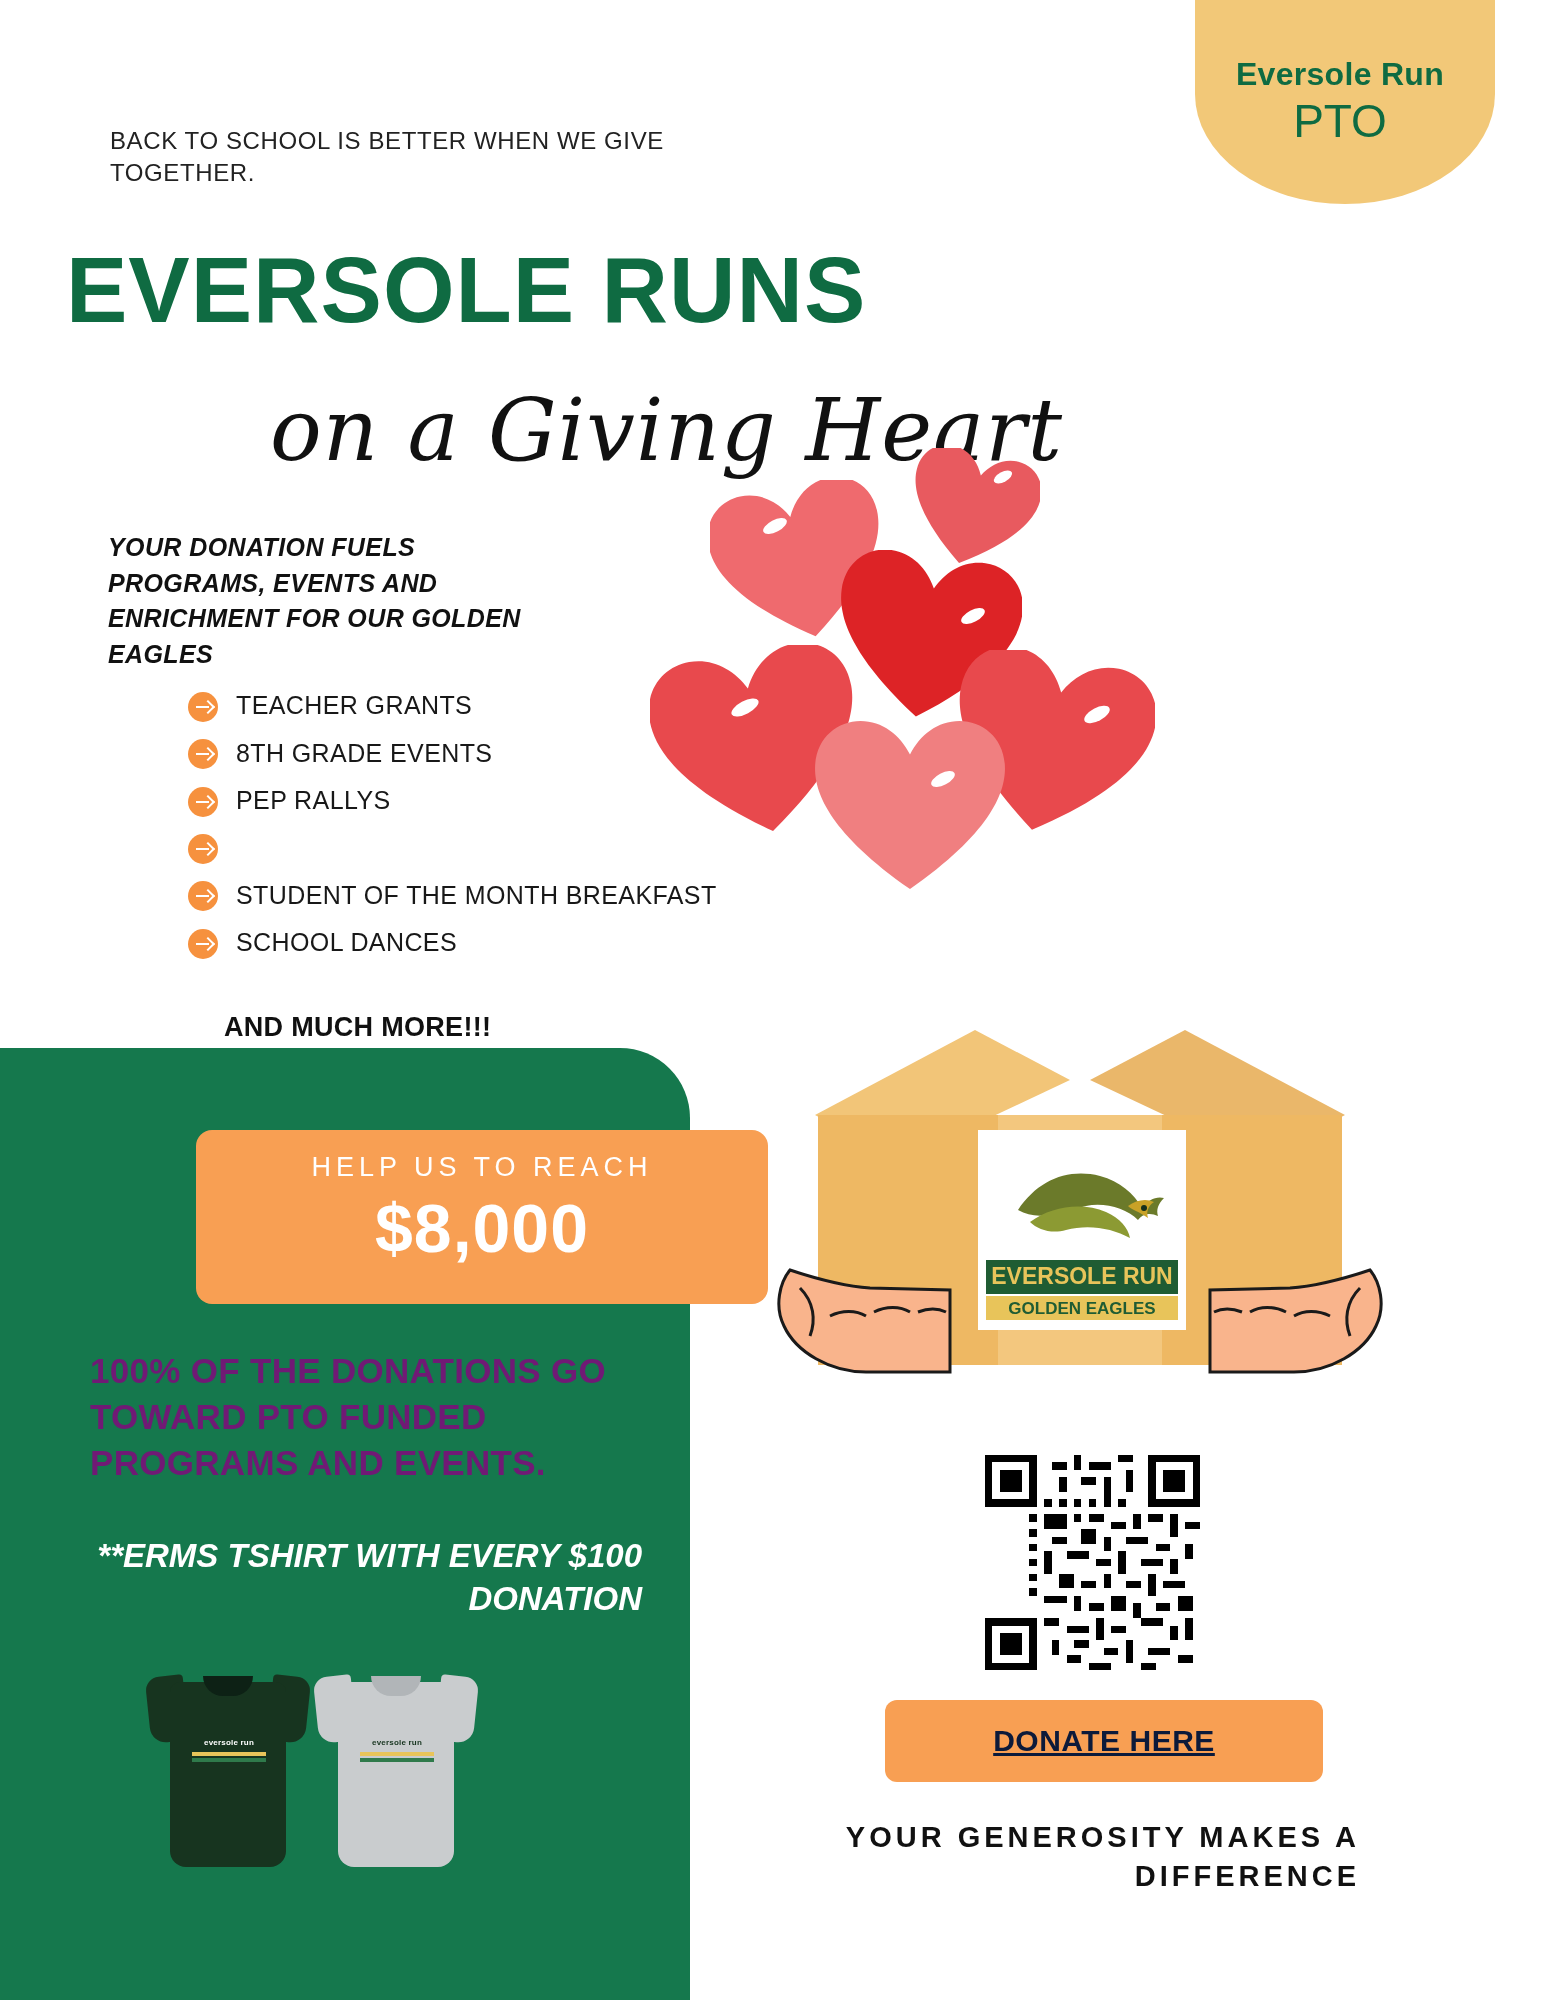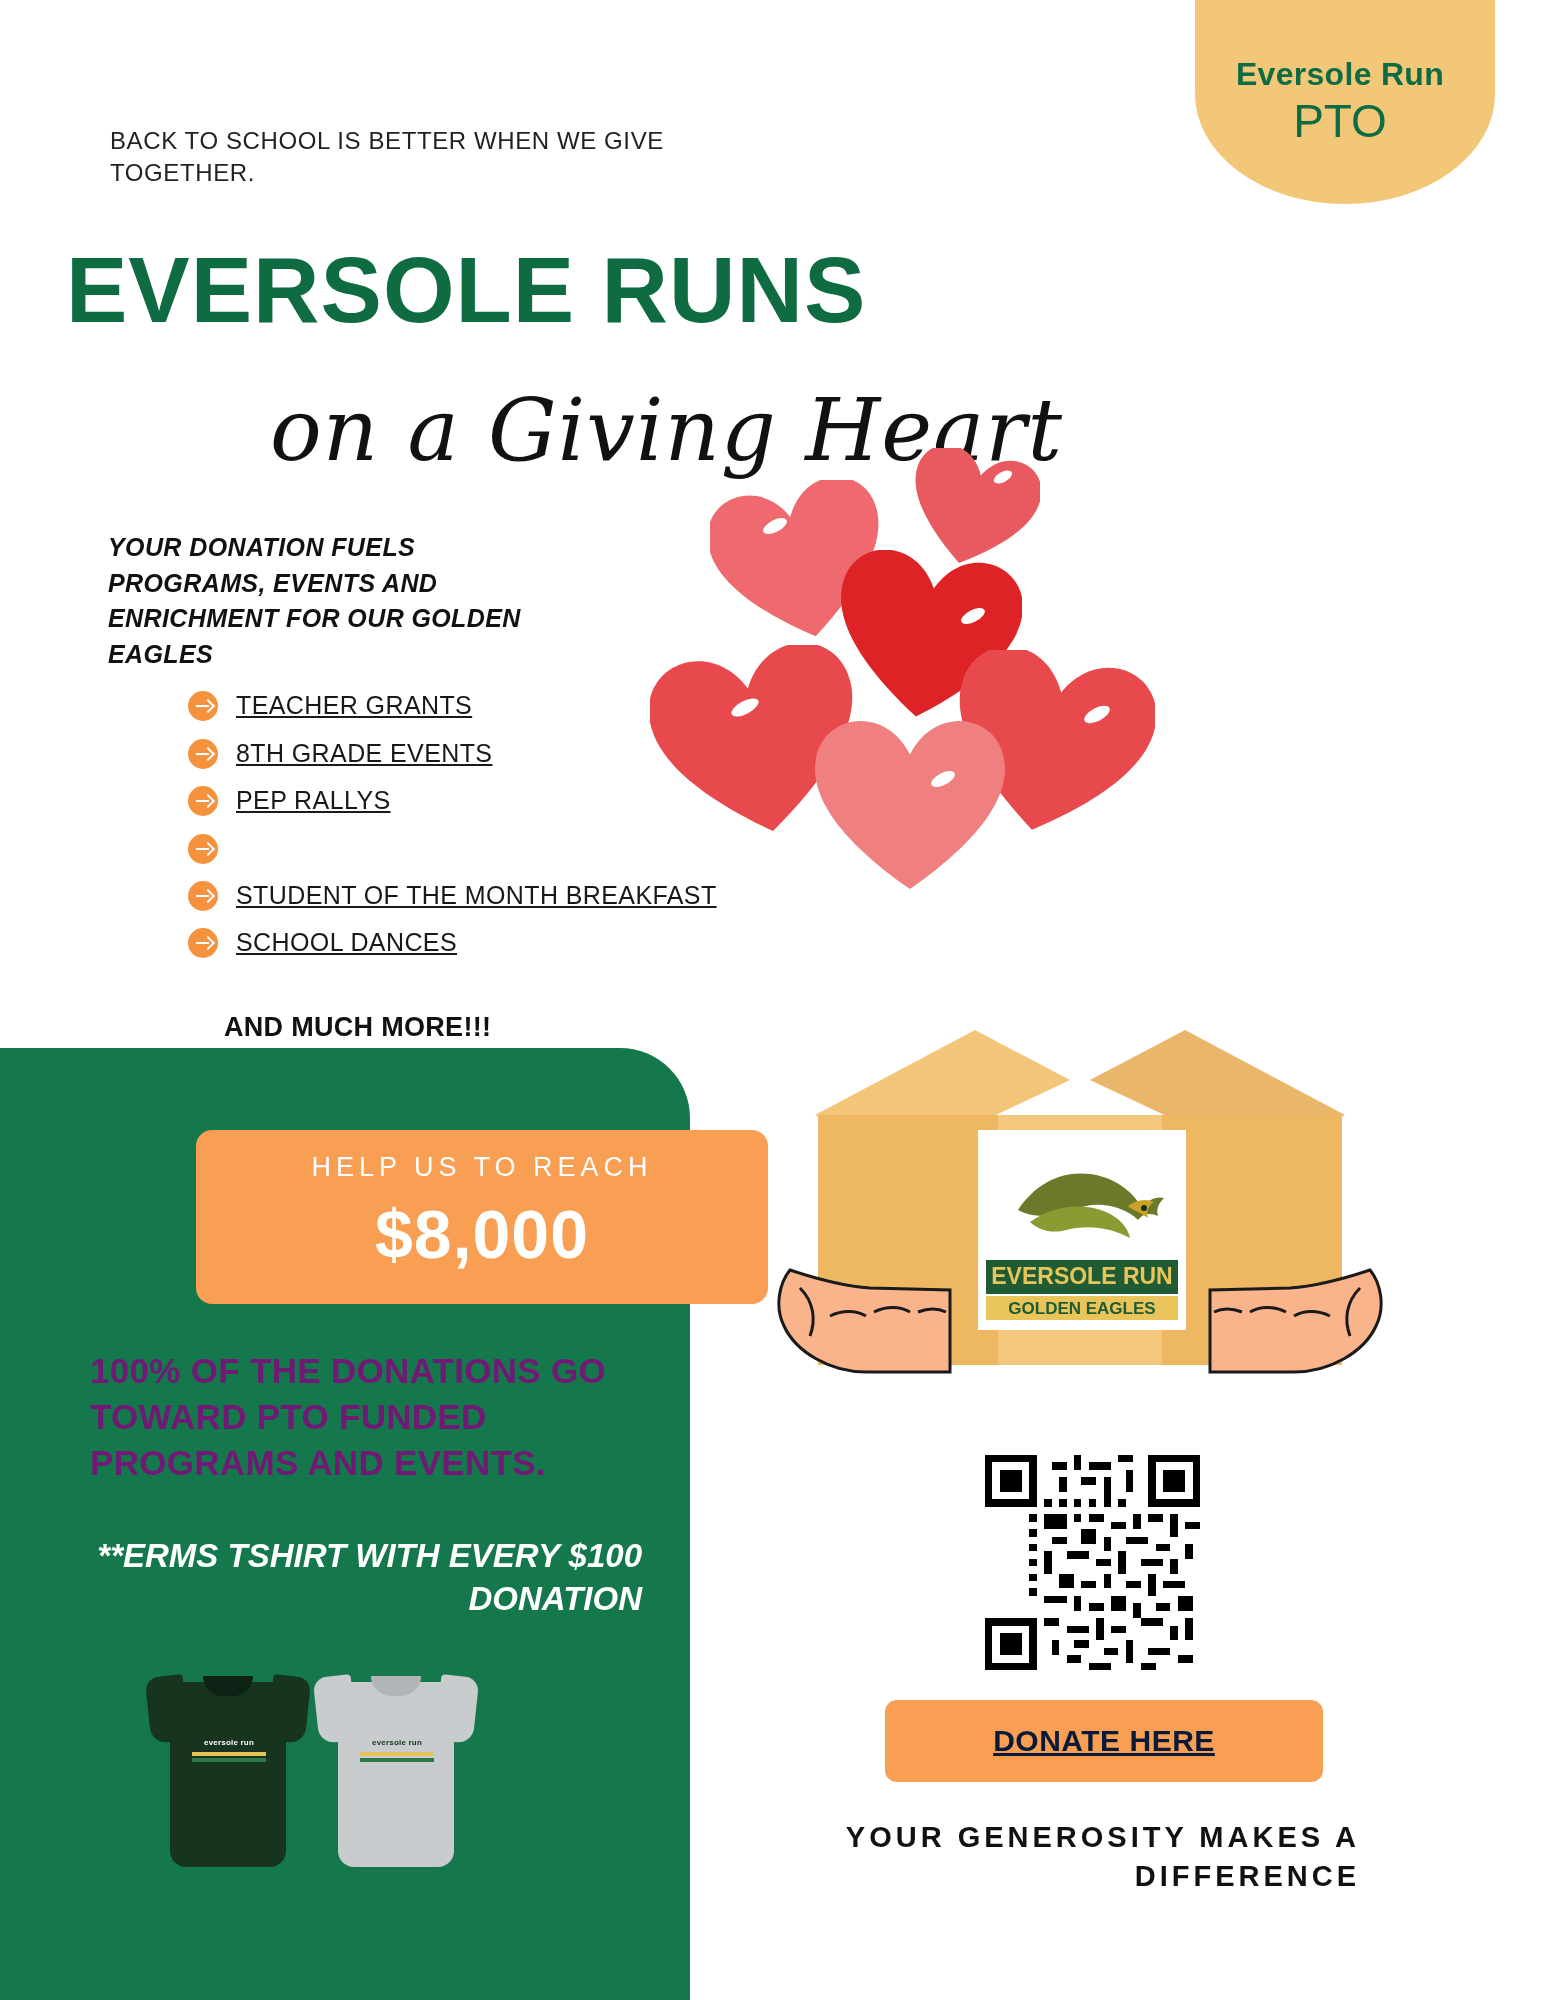--- a/index.html
+++ b/index.html
@@ -98,23 +98,22 @@
   }
 
   .bullets {
     position: absolute;
     left: 188px;
     top: 690px;
     width: 560px;
   }
   .bullet {
     display: flex;
-    align-items: center;
+    align-items: flex-end;
     margin-bottom: 16px;
-    text-decoration: underline;
   }
   .bullet .arrow {
     flex: 0 0 auto;
     width: 30px;
     height: 30px;
     border-radius: 50%;
     background: #f6913e;
     position: relative;
     margin-top: 1px;
   }
@@ -181,21 +180,21 @@
   .goal-card .goal-label {
     font-size: 27px;
     letter-spacing: 5px;
     color: #ffffff;
   }
   .goal-card .goal-amount {
     font-size: 68px;
     font-weight: bold;
     color: #ffffff;
     letter-spacing: 1px;
-    margin-top: 12px;
+    margin-top: 6px;
   }
   .pct-text {
     position: absolute;
     left: 62px;
     top: 1348px;
     width: 600px;
     font-size: 35px;
     font-weight: bold;
     line-height: 1.32;
     color: #701a75;

